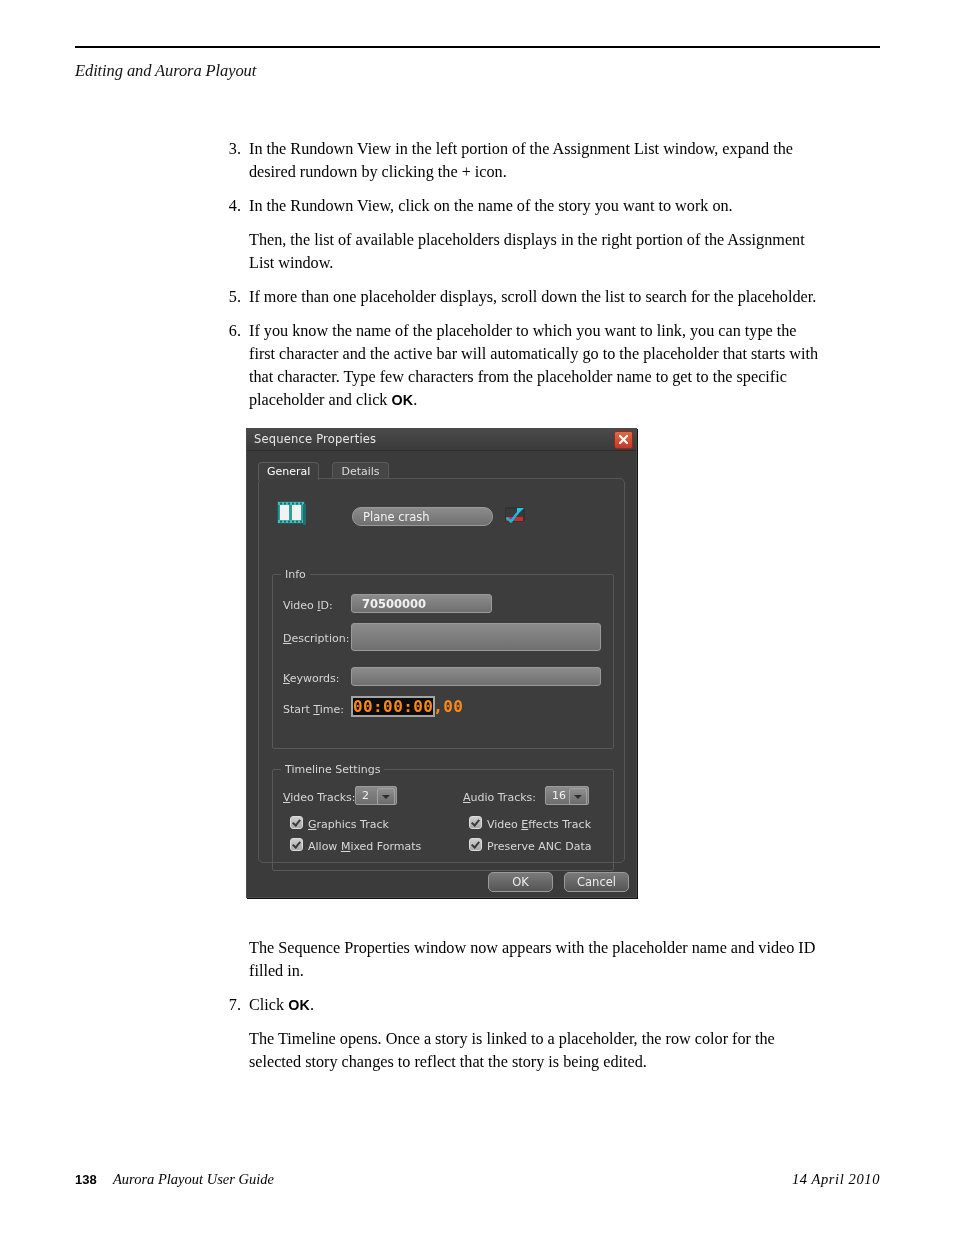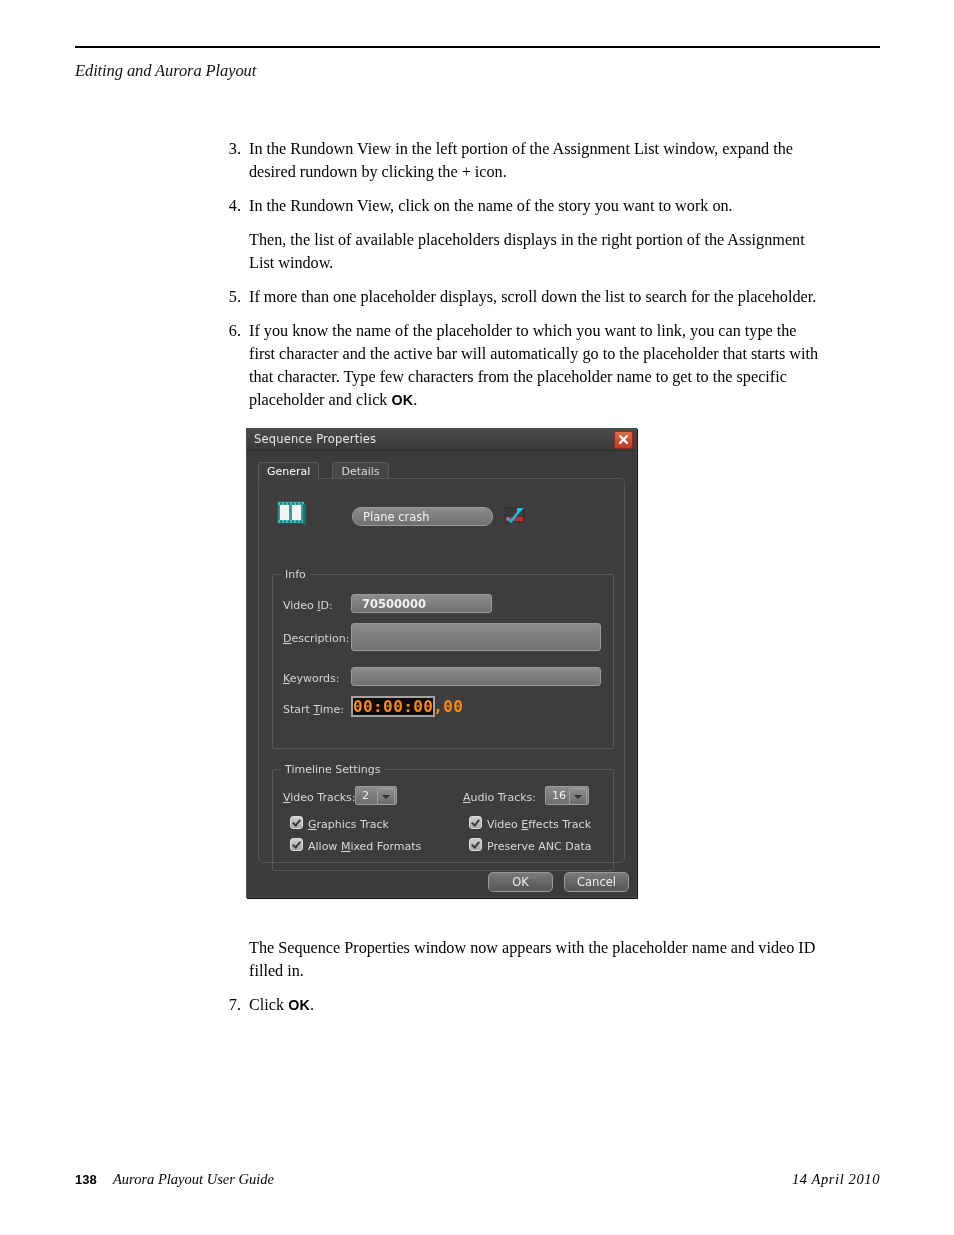--- a/index.html
+++ b/index.html
@@ -506,20 +506,21 @@
 
 <div class="content" style="top:937px;">
 
   <div class="para">The Sequence Properties window now appears with the placeholder name and video ID filled in.</div>
 
   <div class="step">
     <span class="num">7.</span>
     <span>Click </span><span class="kbd">OK</span><span>.</span>
   </div>
 
+  <div class="para">The Timeline opens. Once a story is linked to a placeholder, the row color for the selected story changes to reflect that the story is being edited.</div>
 
 </div>
 
 <div class="footer">
   <span class="pageno">138</span>
   <span class="guide">Aurora Playout User Guide</span>
   <span class="date">14  April  2010</span>
 </div>
 
 </body></html>

